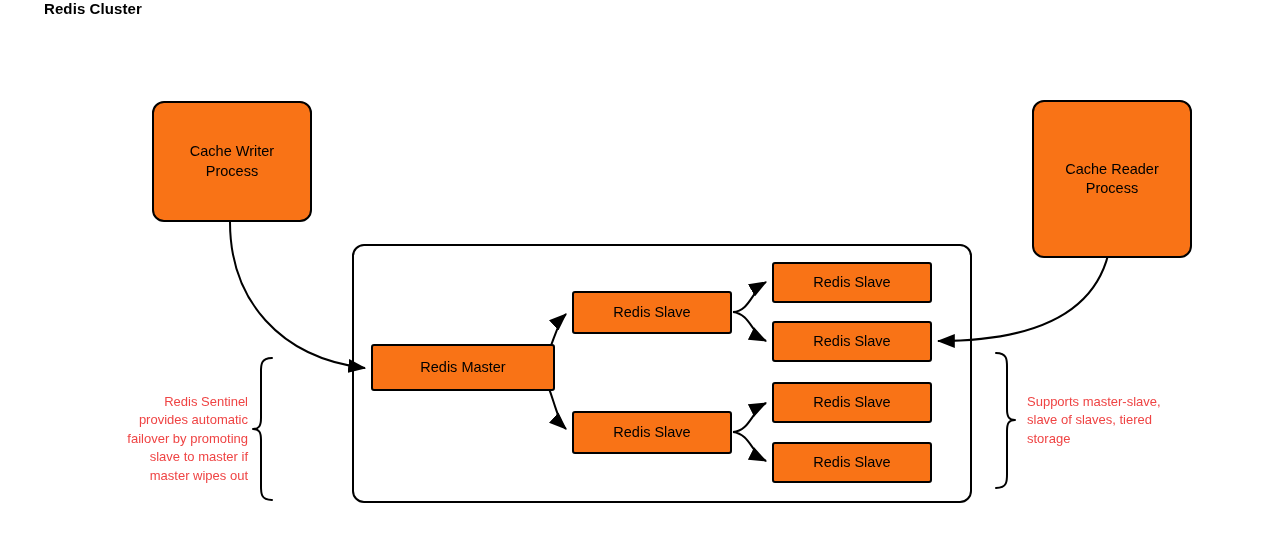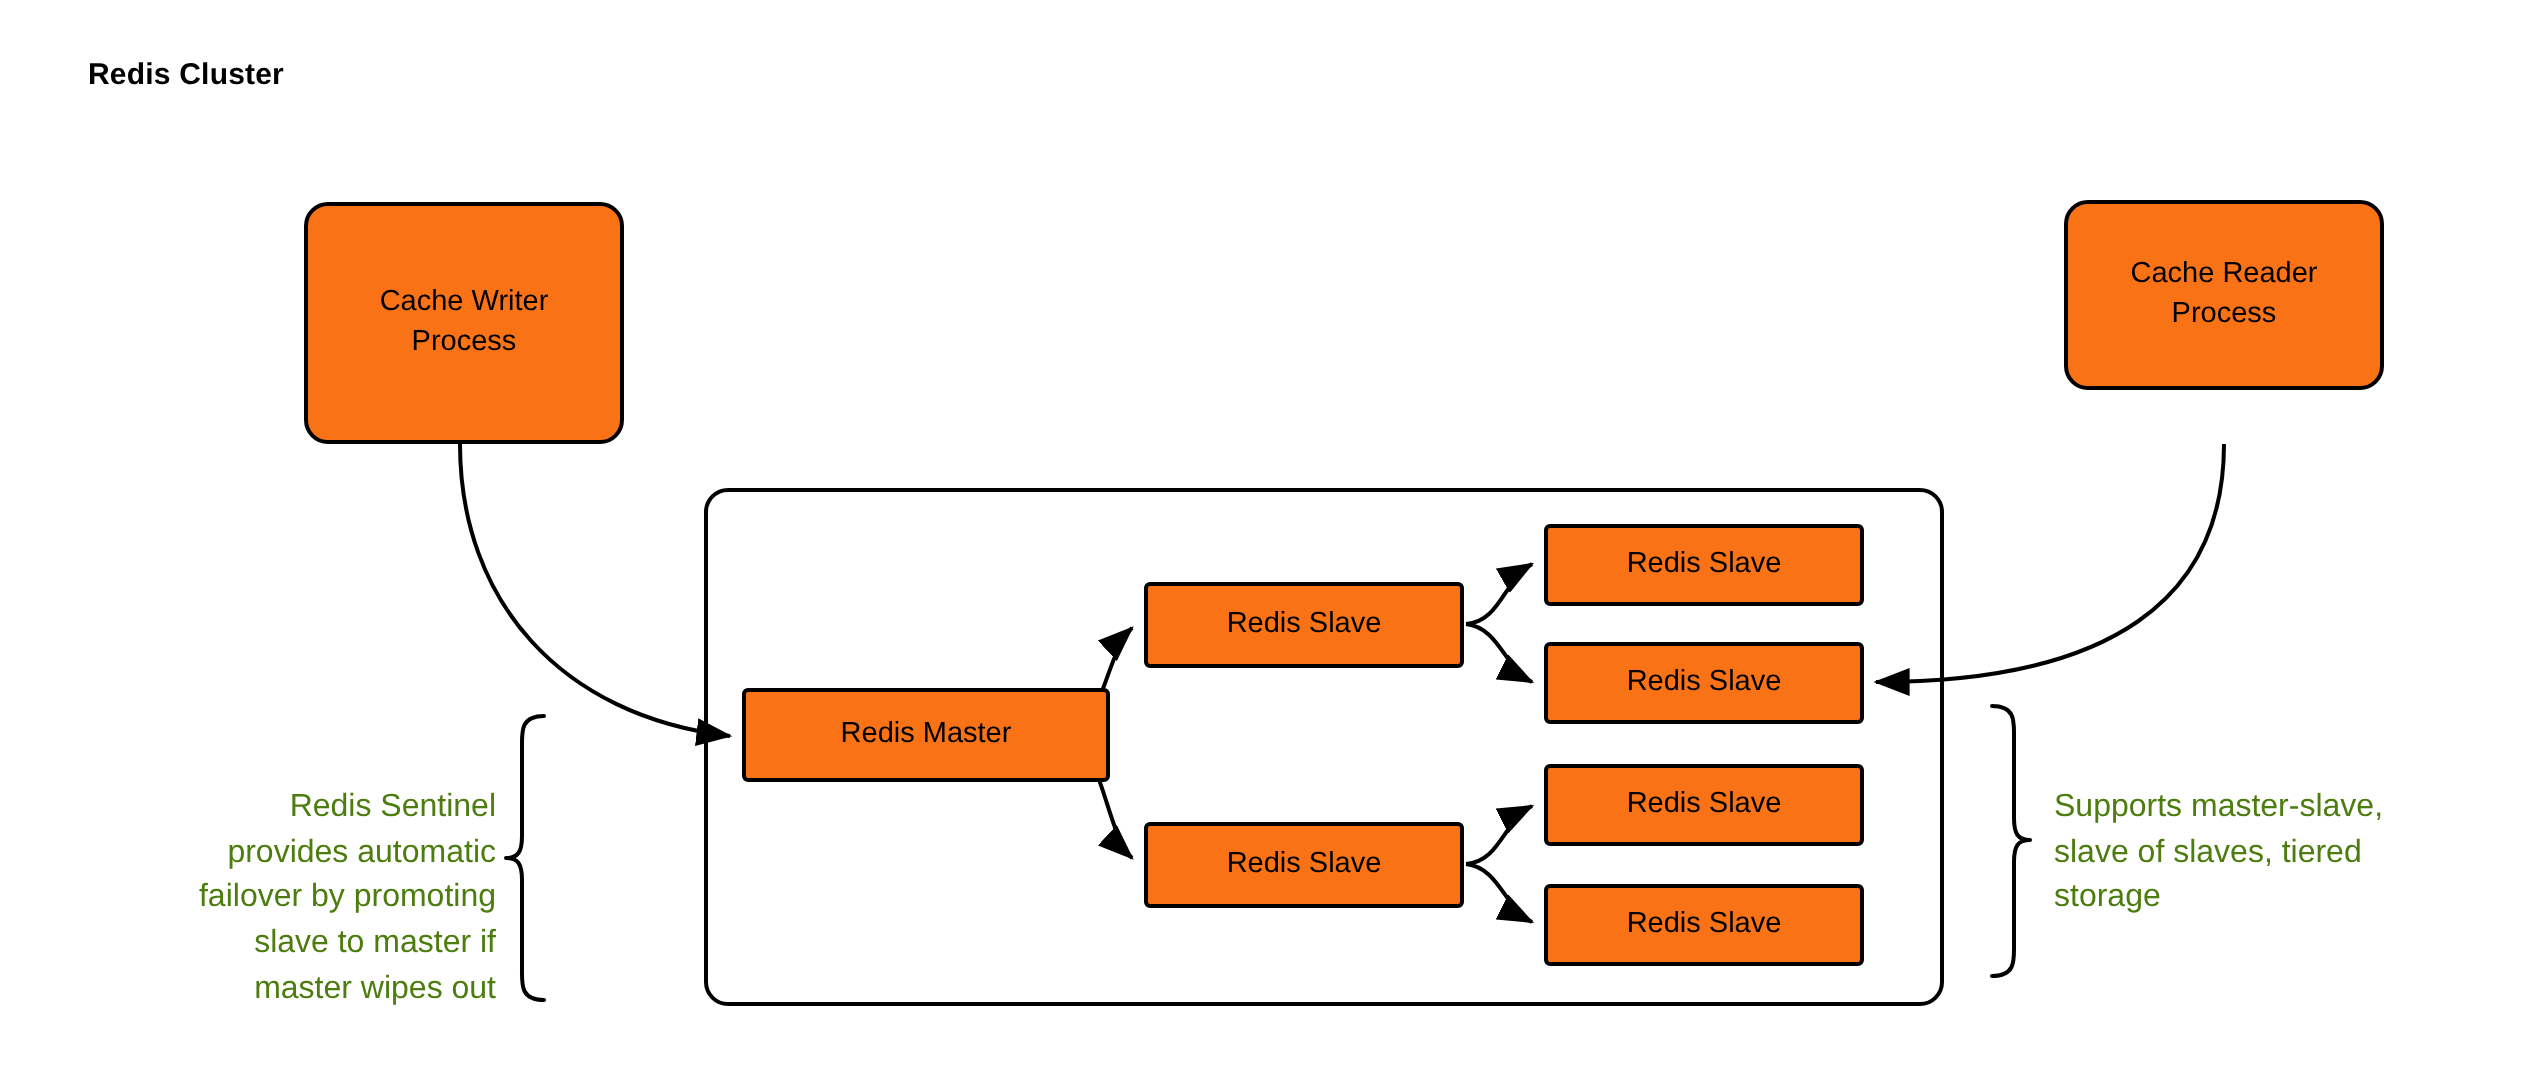--- a/index.html
+++ b/index.html
@@ -20,21 +20,21 @@
     position: absolute;
     left: 0;
     top: 0;
     width: 1272px;
     height: 533px;
   }
 
   .page-title {
     position: absolute;
     left: 44px;
-    top: 29px;
+    top: 0;
     font-size: 15px;
     font-weight: bold;
     letter-spacing: 0.1px;
     color: #000;
     white-space: nowrap;
   }
 
   
   .node {
     position: absolute;
@@ -75,23 +75,23 @@
     left: 0;
     top: 0;
     width: 1272px;
     height: 533px;
     pointer-events: none;
   }
 
   
   .annotation {
     position: absolute;
-    font-size: 16px;
+    font-size: 13px;
     line-height: 1.42;
-    color: #4d7c0f;
+    color: #ef4444;
     white-space: pre-line;
   }
   .annotation.left {
     text-align: right;
   }
   .annotation.right {
     text-align: left;
   }
 </style>
 </head>
@@ -141,21 +141,21 @@
              C 1007,480 1008,488 996,488" fill="none" stroke="#000000" stroke-width="2" stroke-linecap="round" stroke-linejoin="round"></path>
   </svg>
 
   <div class="node container-node" style="left:352px; top:244px; width:620px; height:259px;"></div>
 
   <div class="node process-node" style="left:152px; top:101px; width:160px; height:121px;">
     <span class="node-label">Cache Writer
 Process</span>
   </div>
 
-  <div class="node process-node" style="left:1032px; top:100px; width:160px; height:95px;">
+  <div class="node process-node" style="left:1032px; top:100px; width:160px; height:158px;">
     <span class="node-label">Cache Reader
 Process</span>
   </div>
 
   <div class="node db-node" style="left:371px; top:344px; width:184px; height:47px;">
     <span class="node-label">Redis Master</span>
   </div>
 
   <div class="node db-node" style="left:572px; top:291px; width:160px; height:43px;">
     <span class="node-label">Redis Slave</span>

